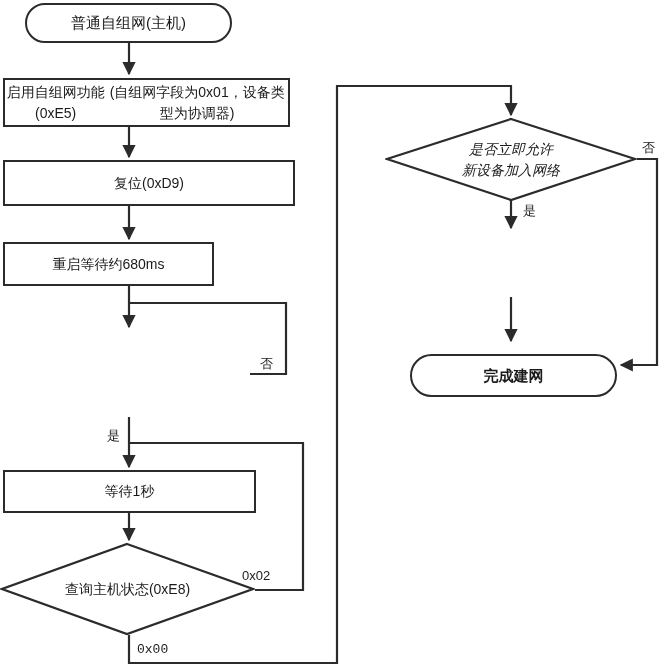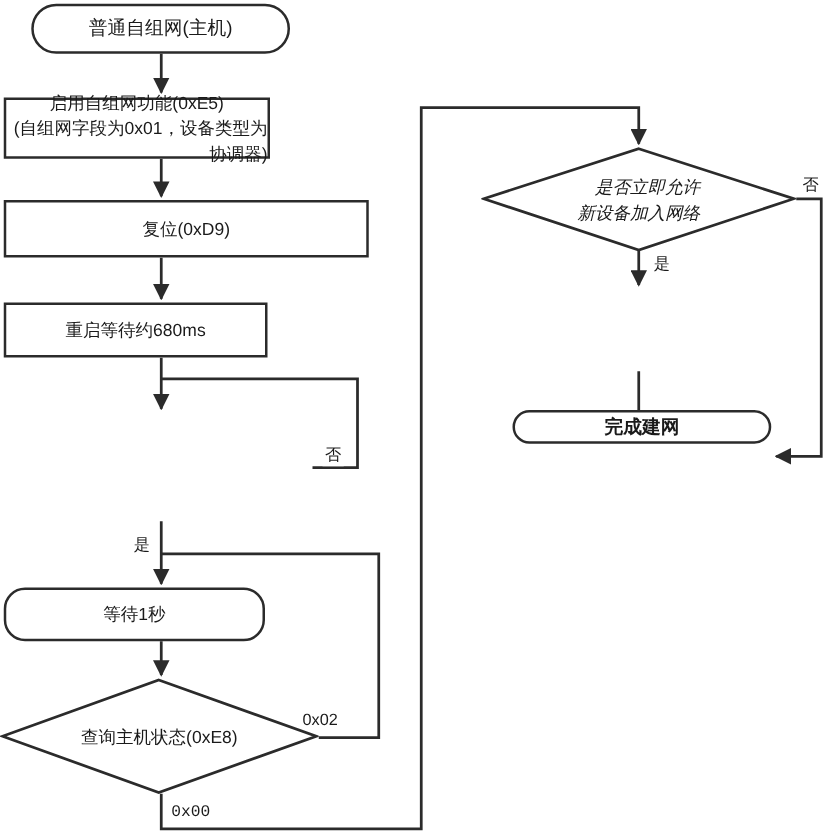--- a/index.html
+++ b/index.html
@@ -23,21 +23,21 @@
     width: 672px;
     height: 668px;
     pointer-events: none;
   }
   .node {
     position: absolute;
     box-sizing: border-box;
     display: flex;
     align-items: center;
     justify-content: center;
-    text-align: right;
+    text-align: center;
     color: #1a1a1a;
     font-size: 14px;
     line-height: 1.45;
     z-index: 2;
   }
   .terminal {
     border: 2px solid #2b2b2b;
     border-radius: 22px;
     background: #ffffff;
     font-size: 15px;
@@ -107,35 +107,35 @@
       <path d="M 511 297 L 511 341" marker-end="url(#arrow)"></path>
 
       <path d="M 637 159 L 657 159 L 657 365 L 621 365" marker-end="url(#arrow)"></path>
     </g>
   </svg>
 
   <div class="node terminal" style="left:25px; top:3px; width:207px; height:40px;">
     <span>普通自组网(主机)</span>
   </div>
 
-  <div class="node process" style="left:3px; top:78px; width:213px; height:49px; flex-direction:column;">
+  <div class="node process" style="left:3px; top:78px; width:287px; height:49px; flex-direction:row;">
     <span>启用自组网功能(0xE5)</span>
     <span>(自组网字段为0x01，设备类型为协调器)</span>
   </div>
 
   <div class="node process" style="left:3px; top:160px; width:292px; height:46px;">
     <span>复位(0xD9)</span>
   </div>
 
   <div class="node process" style="left:3px; top:242px; width:211px; height:44px;">
     <span>重启等待约680ms</span>
   </div>
 
 
-  <div class="node process" style="left:3px; top:470px; width:209px; height:43px;border-radius:17px;">
+  <div class="node process" style="left:3px; top:470px; width:253px; height:43px;">
     <span>等待1秒</span>
   </div>
 
   <div class="node decision" style="left:0px; top:542px; width:255px; height:94px;">
     <svg class="dia-shape" viewBox="0 0 255 94" preserveAspectRatio="none">
       <polygon points="127,2 253,47 127,92 2,47" fill="#ffffff" stroke="#2b2b2b" stroke-width="2.2"></polygon>
     </svg>
     <span class="dia-label" style="display:flex; flex-direction:row;">
       <span>查询主机状态</span>
       <span>(0xE8)</span>
@@ -146,21 +146,21 @@
     <svg class="dia-shape" viewBox="0 0 252 85" preserveAspectRatio="none">
       <polygon points="126,2 250,42 126,83 2,42" fill="#ffffff" stroke="#2b2b2b" stroke-width="2.2"></polygon>
     </svg>
     <span class="dia-label" style="display:flex; flex-direction:column;">
       <span>是否立即允许</span>
       <span>新设备加入网络</span>
     </span>
   </div>
 
 
-  <div class="node terminal" style="left:410px; top:328px; width:207px; height:27px; font-weight:bold;">
+  <div class="node terminal" style="left:410px; top:354px; width:207px; height:43px; font-weight:bold;">
     <span>完成建网</span>
   </div>
 
   <div class="edge-label" style="left:258px; top:355px;">否</div>
   <div class="edge-label" style="left:105px; top:427px;">是</div>
   <div class="edge-label" style="left:240px; top:568px;">0x02</div>
   <div class="edge-label" style="left:135px; top:642px;font-family:Liberation Mono, monospace;">0x00</div>
   <div class="edge-label" style="left:640px; top:139px;">否</div>
   <div class="edge-label" style="left:521px; top:202px;">是</div>
 

